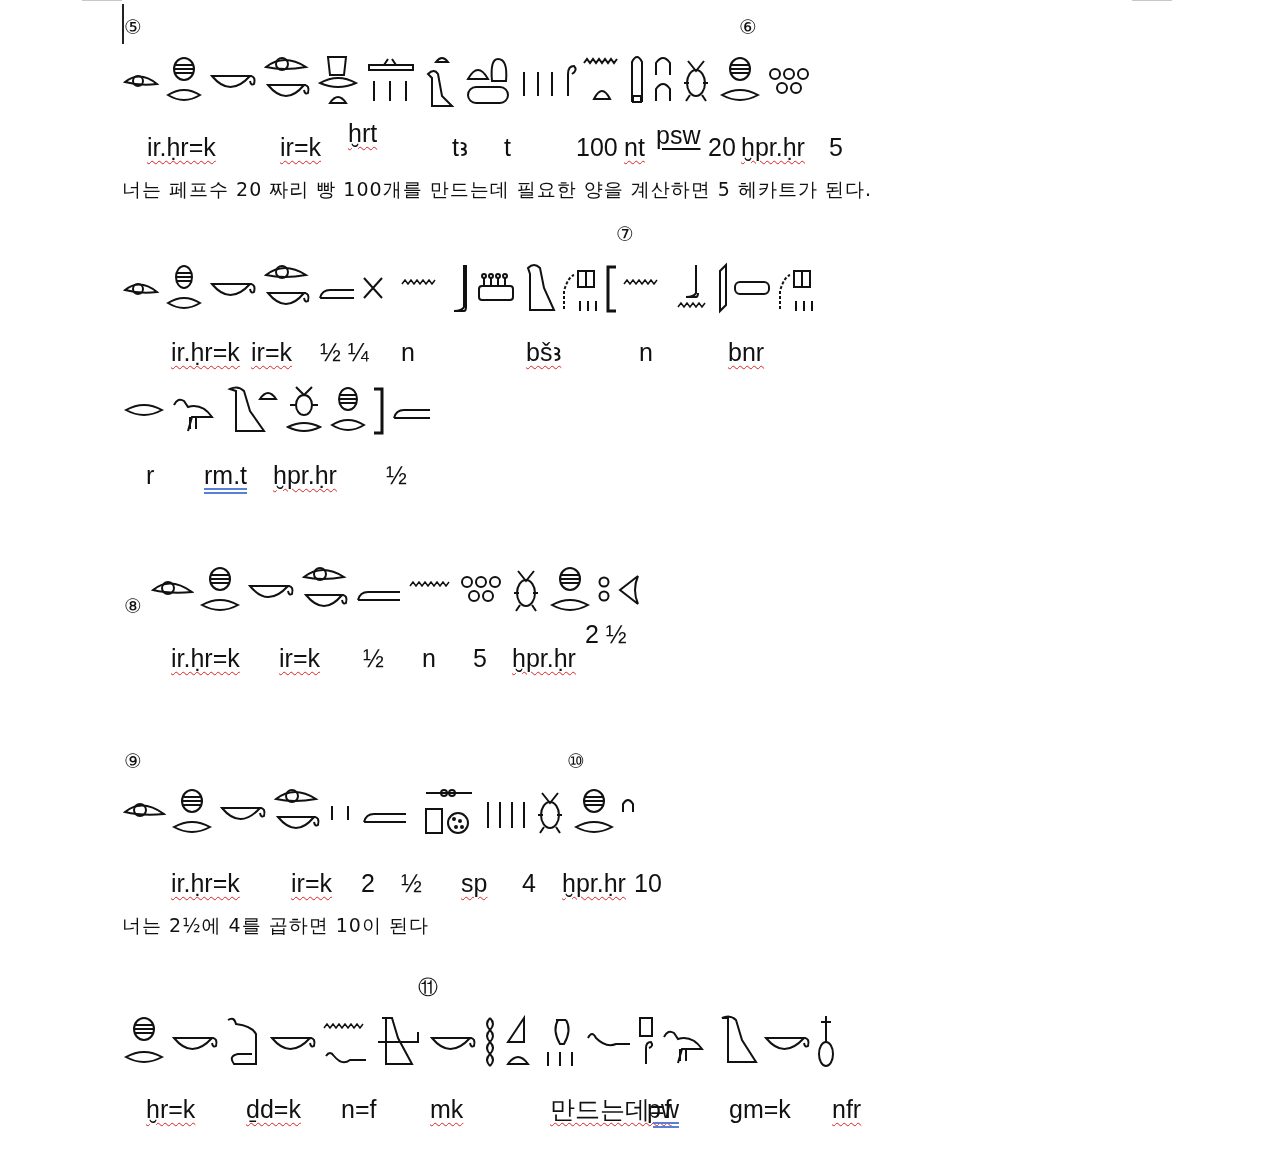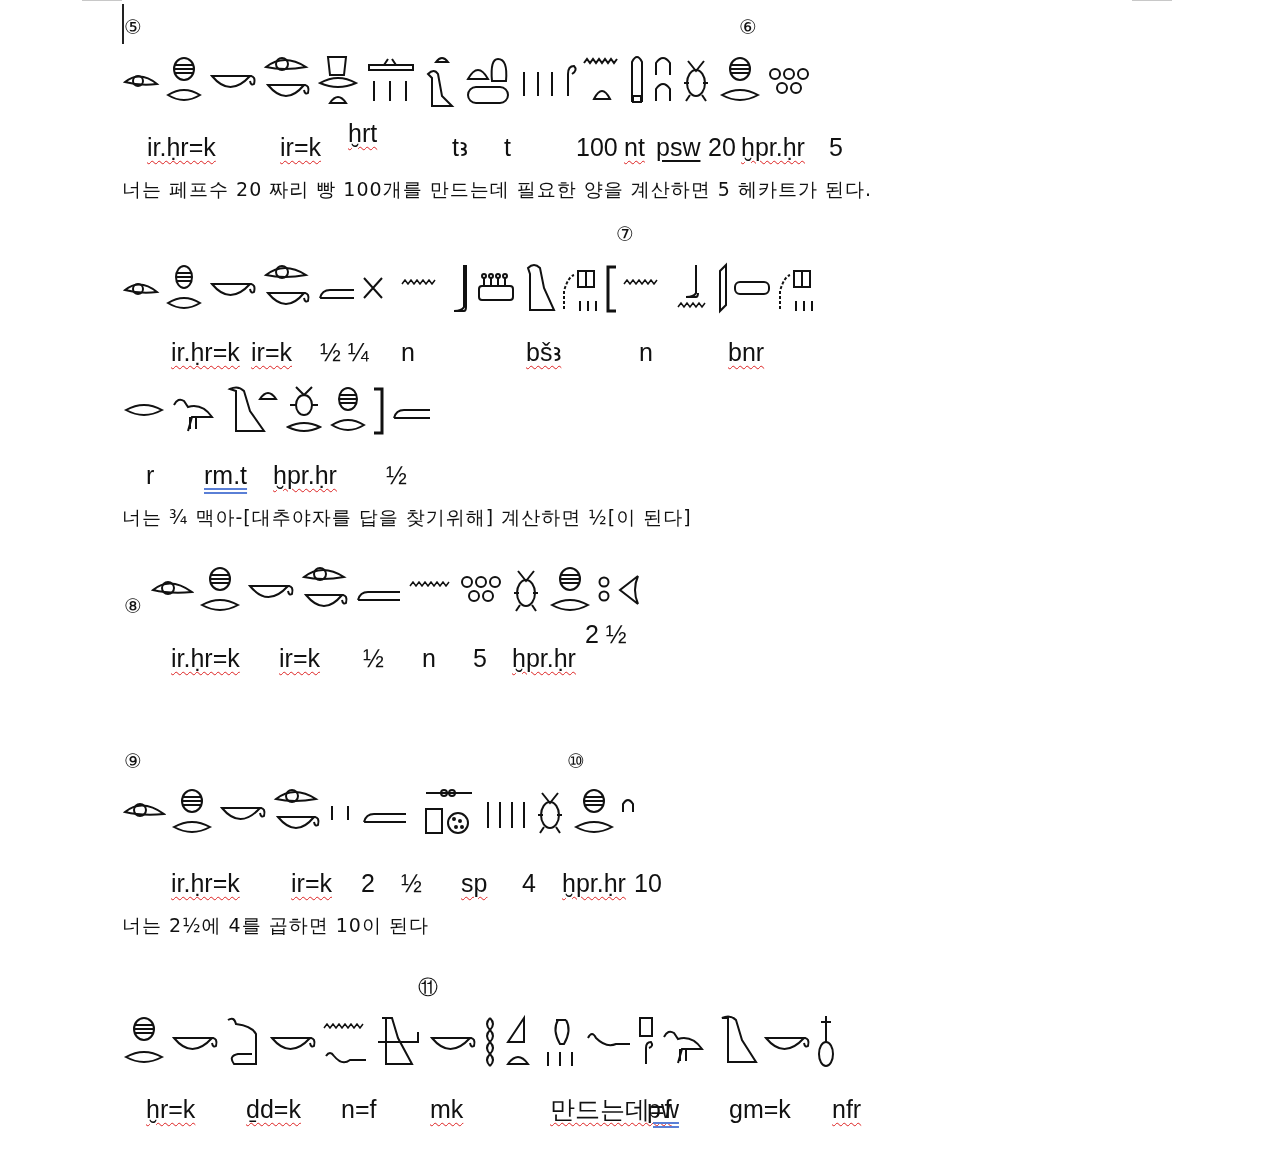--- a/index.html
+++ b/index.html
@@ -137,21 +137,21 @@
   </div>
 
   <div>
     <span class="translit sq" style="left:147px;top:133px;">ir.ḥr=k</span>
     <span class="translit sq" style="left:280px;top:133px;">ir=k</span>
     <span class="translit sq" style="left:348px;top:119px;">ḫrt</span>
     <span class="translit" style="left:452px;top:133px;">tꜣ</span>
     <span class="translit" style="left:504px;top:133px;">t</span>
     <span class="translit" style="left:576px;top:133px;">100</span>
     <span class="translit sq" style="left:624px;top:133px;">nt</span>
-    <span class="translit sq" style="left:656px;top:133px;text-decoration:underline;">psw</span>
+    <span class="translit sq" style="left:656px;top:121px;text-decoration:underline;">psw</span>
     <span class="translit" style="left:708px;top:133px;">20</span>
     <span class="translit sq" style="left:741px;top:133px;">ḫpr.ḥr</span>
     <span class="translit" style="left:829px;top:133px;">5</span>
   </div>
   <div class="kor" style="left:122px;top:174px;">너는 페프수 20 짜리 빵 100개를 만드는데 필요한 양을 계산하면 5 헤카트가 된다.</div>
 
   <span class="circ" style="left:616px;top:224px;">⑦</span>
 
   <div class="glyph-row" style="left:122px;top:258px;">
     <span class="g">
@@ -312,21 +312,20 @@
         </svg>
       </span>
   </div>
 
   <div>
     <span class="translit" style="left:146px;top:461px;">r</span>
     <span class="translit dbl" style="left:204px;top:461px;">rm.t</span>
     <span class="translit sq" style="left:273px;top:461px;">ḫpr.ḥr</span>
     <span class="translit" style="left:386px;top:461px;">½</span>
   </div>
-  <div class="kor" style="left:122px;top:502px;">너는 ¾ 맥아-[대추야자를 답을 찾기위해] 계산하면 ½[이 된다]</div>
 
   <span class="circ" style="left:124px;top:596px;">⑧</span>
   <div class="glyph-row" style="left:150px;top:560px;">
     <span class="g">
         <svg width="44" height="40">
           <path d="M3 20 Q20 6 42 22 Q20 24 3 20Z"></path>
           <circle cx="18" cy="18" r="6"></circle>
         </svg>
       </span>
     <span class="g">

